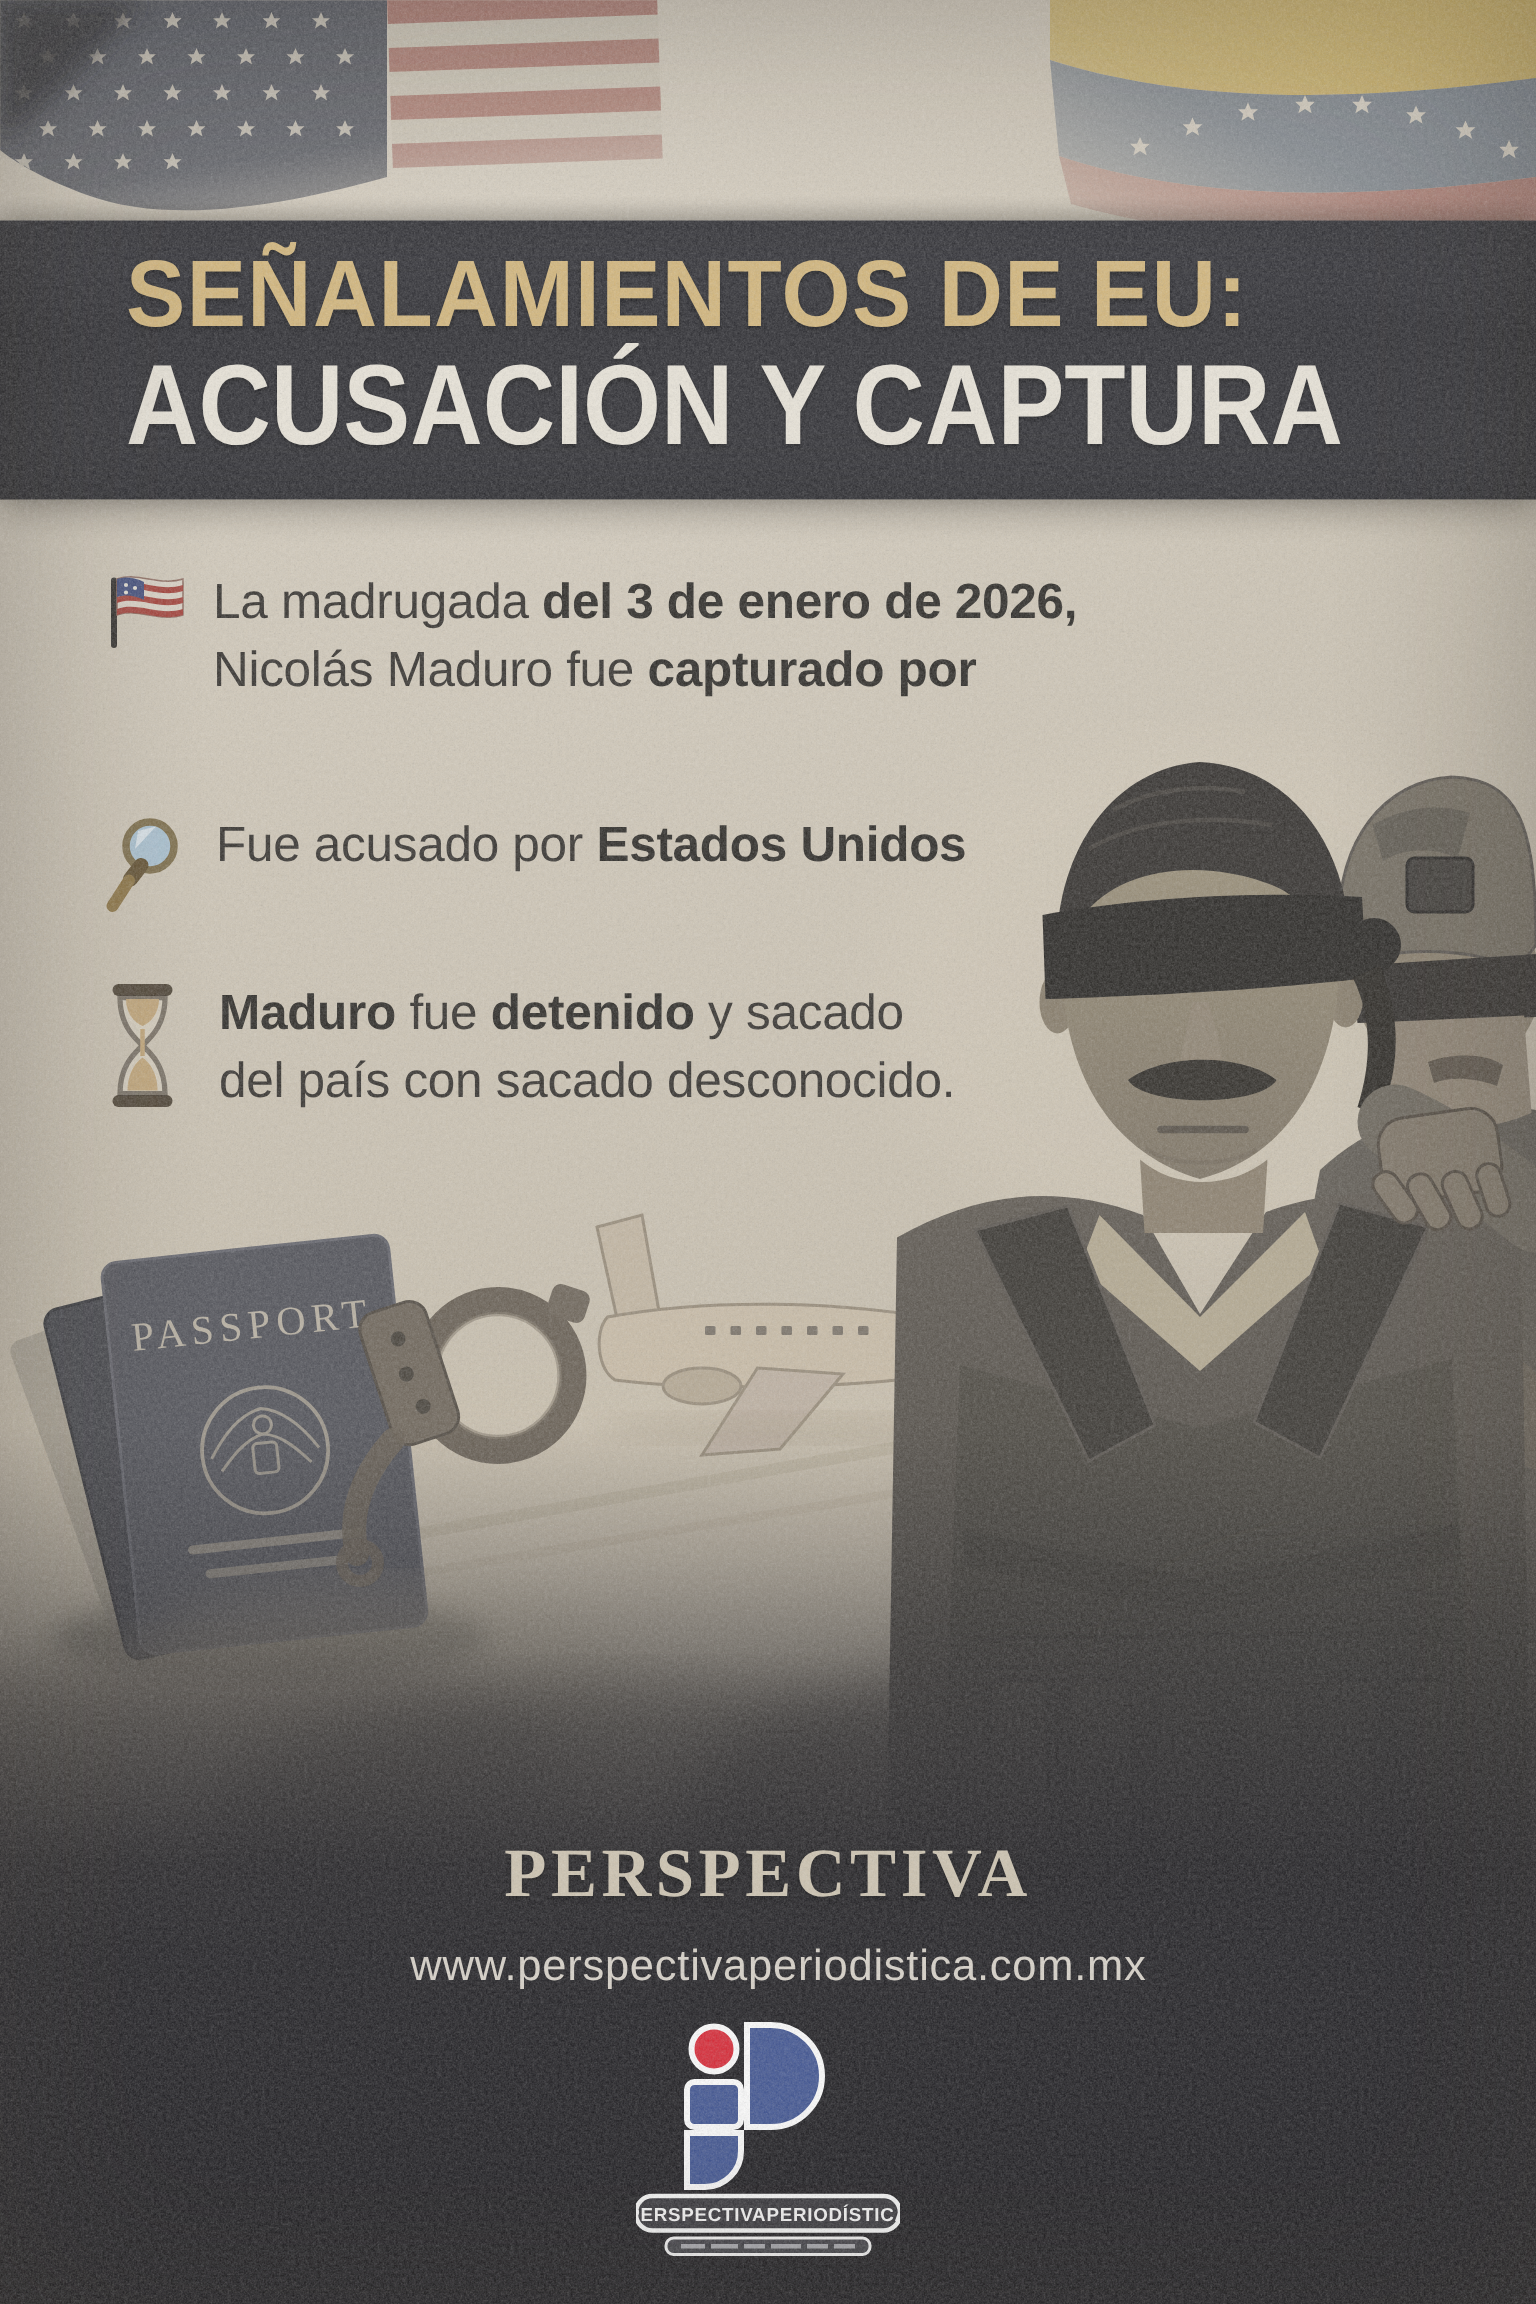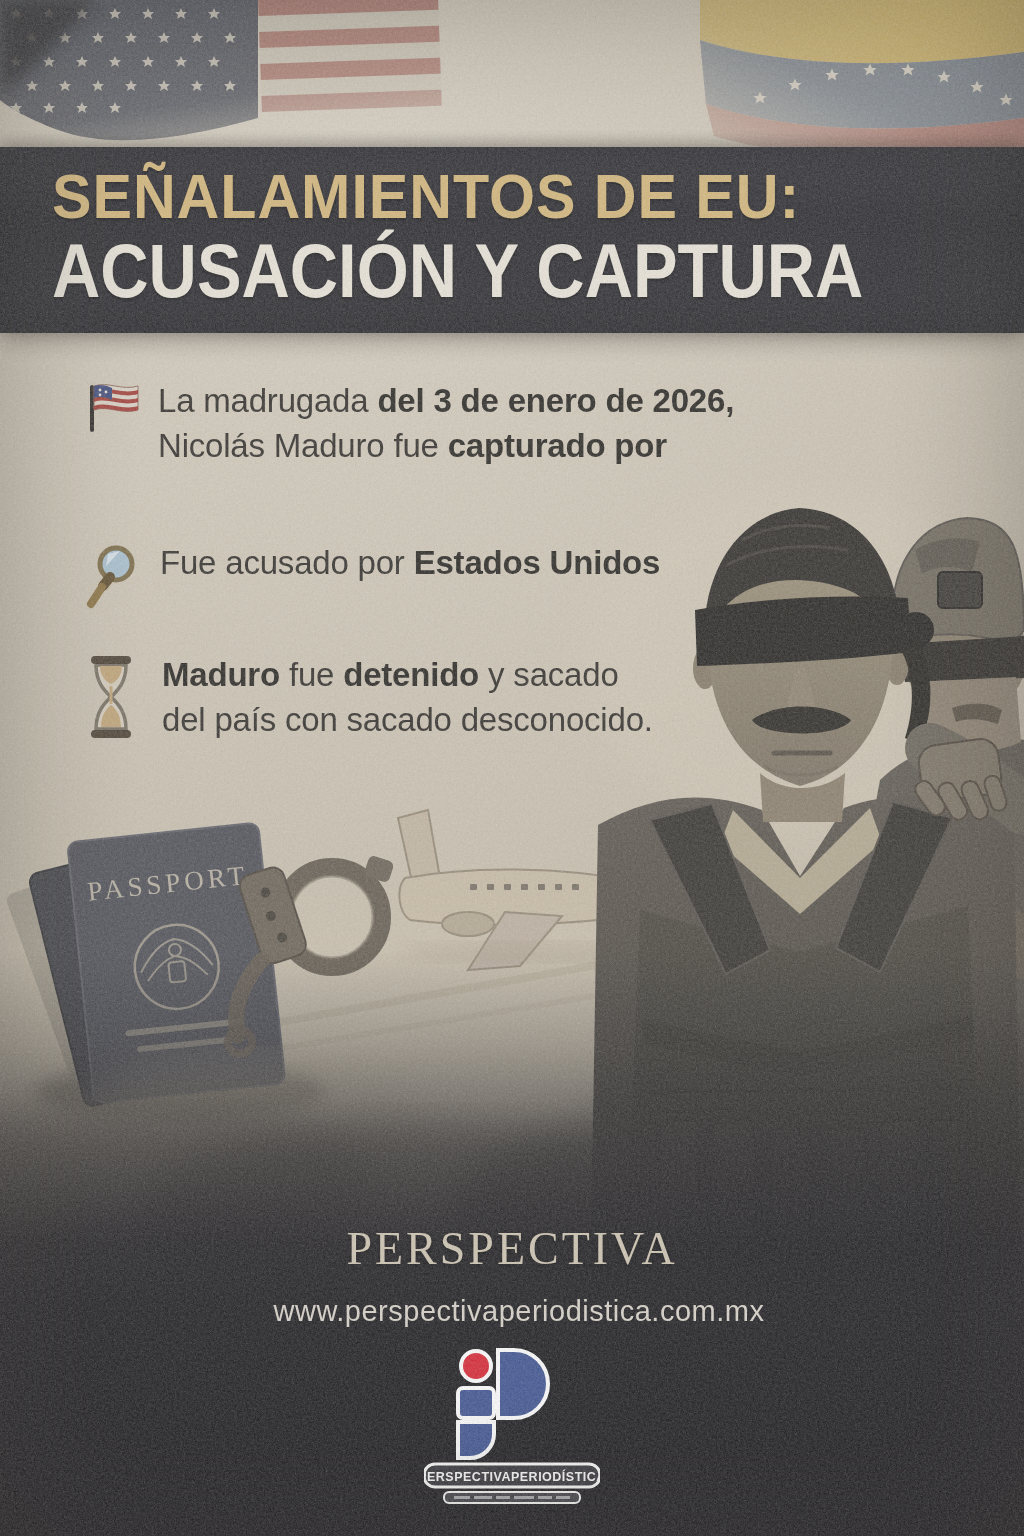--- a/index.html
+++ b/index.html
@@ -9,41 +9,41 @@
     font-family:"Liberation Sans","DejaVu Sans",sans-serif;
   }
   .layer{position:absolute;pointer-events:none;}
   .flags{left:0;top:0;z-index:1;}
   .scene{left:0;top:480px;z-index:2;}
   
   .titleband{
     position:absolute;left:0;right:0;top:147px;height:186px;z-index:4;box-sizing:border-box;
     background:linear-gradient(180deg,#313137 0%,#26262b 40%,#2c2c31 100%);
     box-shadow:0 6px 22px rgba(30,28,26,.40), 0 -4px 14px rgba(30,28,26,.28), inset 0 0 60px rgba(0,0,0,.35);
-    padding:16px 0 0 52px;
+    padding:16px 0 0 84px;
   }
   .t1,.t2{display:block;font-weight:bold;white-space:nowrap;transform-origin:left center;
     text-shadow:0 2px 3px rgba(0,0,0,.45);line-height:1.05;}
   .t1{font-size:63px;letter-spacing:1px;color:#d4b679;transform:scaleX(.94);}
   .t2{font-size:76px;color:#ebe6da;transform:scaleX(.88);margin-top:2px;}
   
-  .bullets{position:absolute;left:16px;top:0;width:700px;height:840px;z-index:5;padding-left:24px;}
+  .bullets{position:absolute;left:0;top:0;width:700px;height:840px;z-index:5;padding-left:24px;}
   .bullet{position:absolute;left:66px;display:flex;align-items:flex-start;}
   .bicon{width:64px;flex:none;padding-top:2px;}
   .btxt{padding-left:12px;font-size:33px;line-height:45px;color:#2f2c28;letter-spacing:-.2px;}
   .bline{white-space:nowrap;}
   .b{font-weight:bold;color:#262420;}
   
   .fade{
     position:absolute;left:0;right:0;top:950px;height:586px;z-index:6;pointer-events:none;
     background:linear-gradient(180deg, rgba(26,25,28,0) 0%, rgba(26,25,28,.28) 16%,
       rgba(25,24,27,.68) 34%, rgba(23,22,26,.94) 50%, #19181c 60%, #131216 100%);
   }
   .footer{position:absolute;left:0;right:0;top:1222px;z-index:7;text-align:center;}
-  .brand{font-family:"Liberation Serif","DejaVu Serif",serif;font-weight:normal;font-size:46px;
+  .brand{font-family:"Liberation Serif","DejaVu Serif",serif;font-weight:bold;font-size:46px;
     line-height:53px;letter-spacing:3px;color:#cec4b0;text-shadow:0 2px 5px rgba(0,0,0,.6);}
   .site{margin-top:20px;font-size:29px;letter-spacing:.5px;color:#d9d3c9;margin-left:14px;}
   .logowrap{margin-top:18px;}
   .grain{left:0;top:0;z-index:9;}
   .g1{mix-blend-mode:multiply;opacity:.26;}
   .g2{mix-blend-mode:screen;opacity:.16;}
   .poster::after{content:"";position:absolute;inset:0;z-index:8;pointer-events:none;
     box-shadow:inset 0 0 140px rgba(42,36,28,.38);}
 </style>
 </head>

